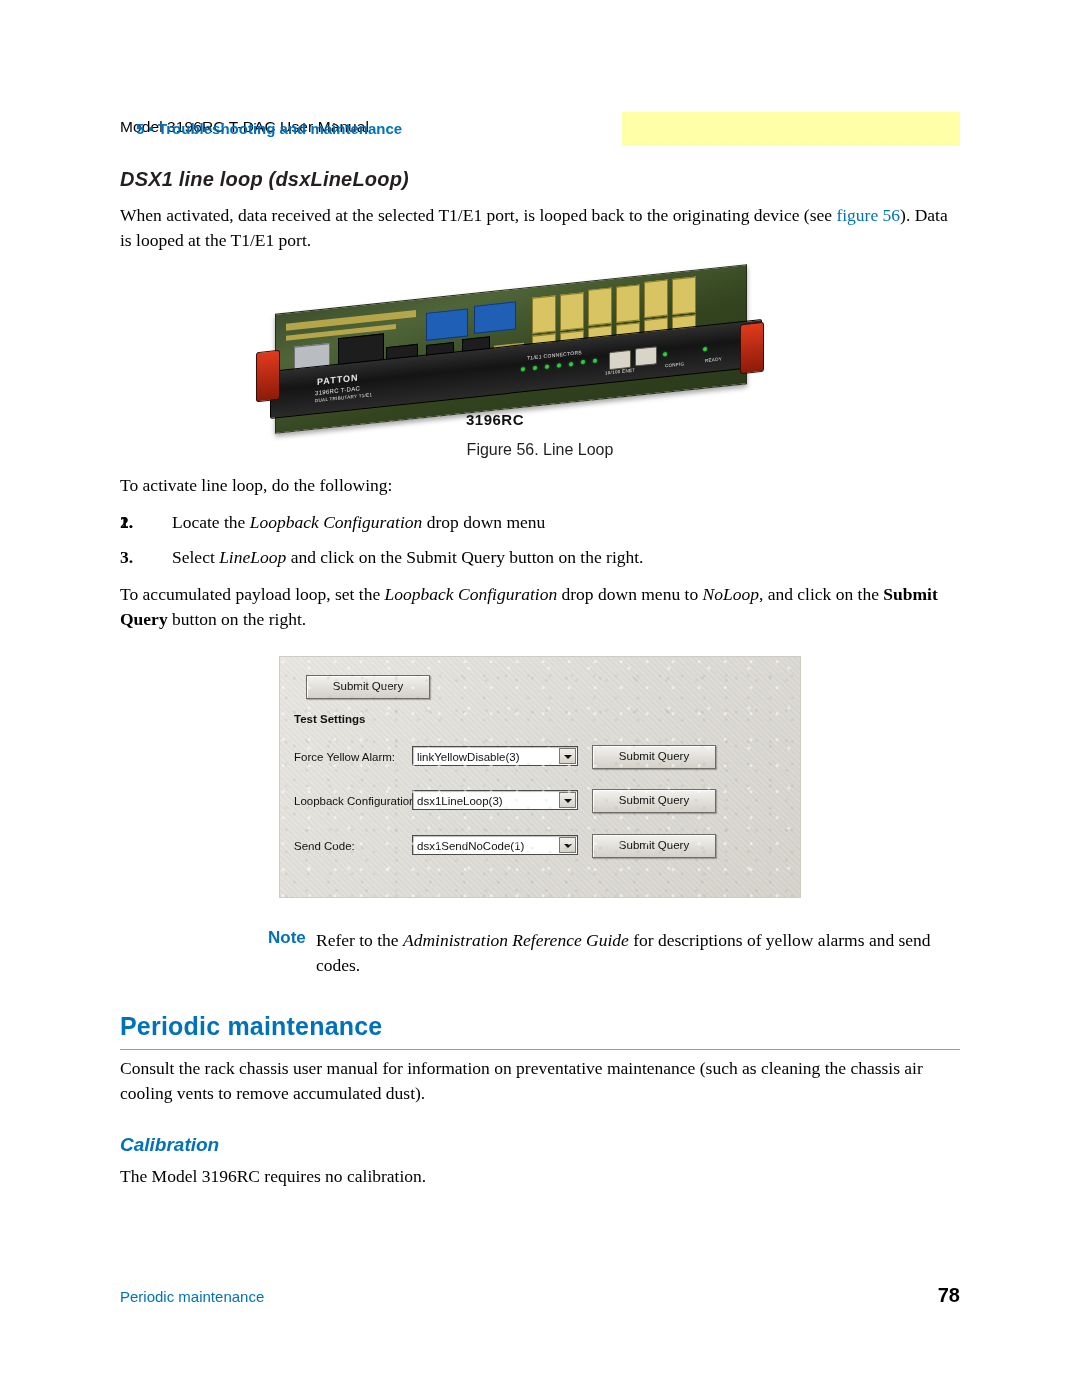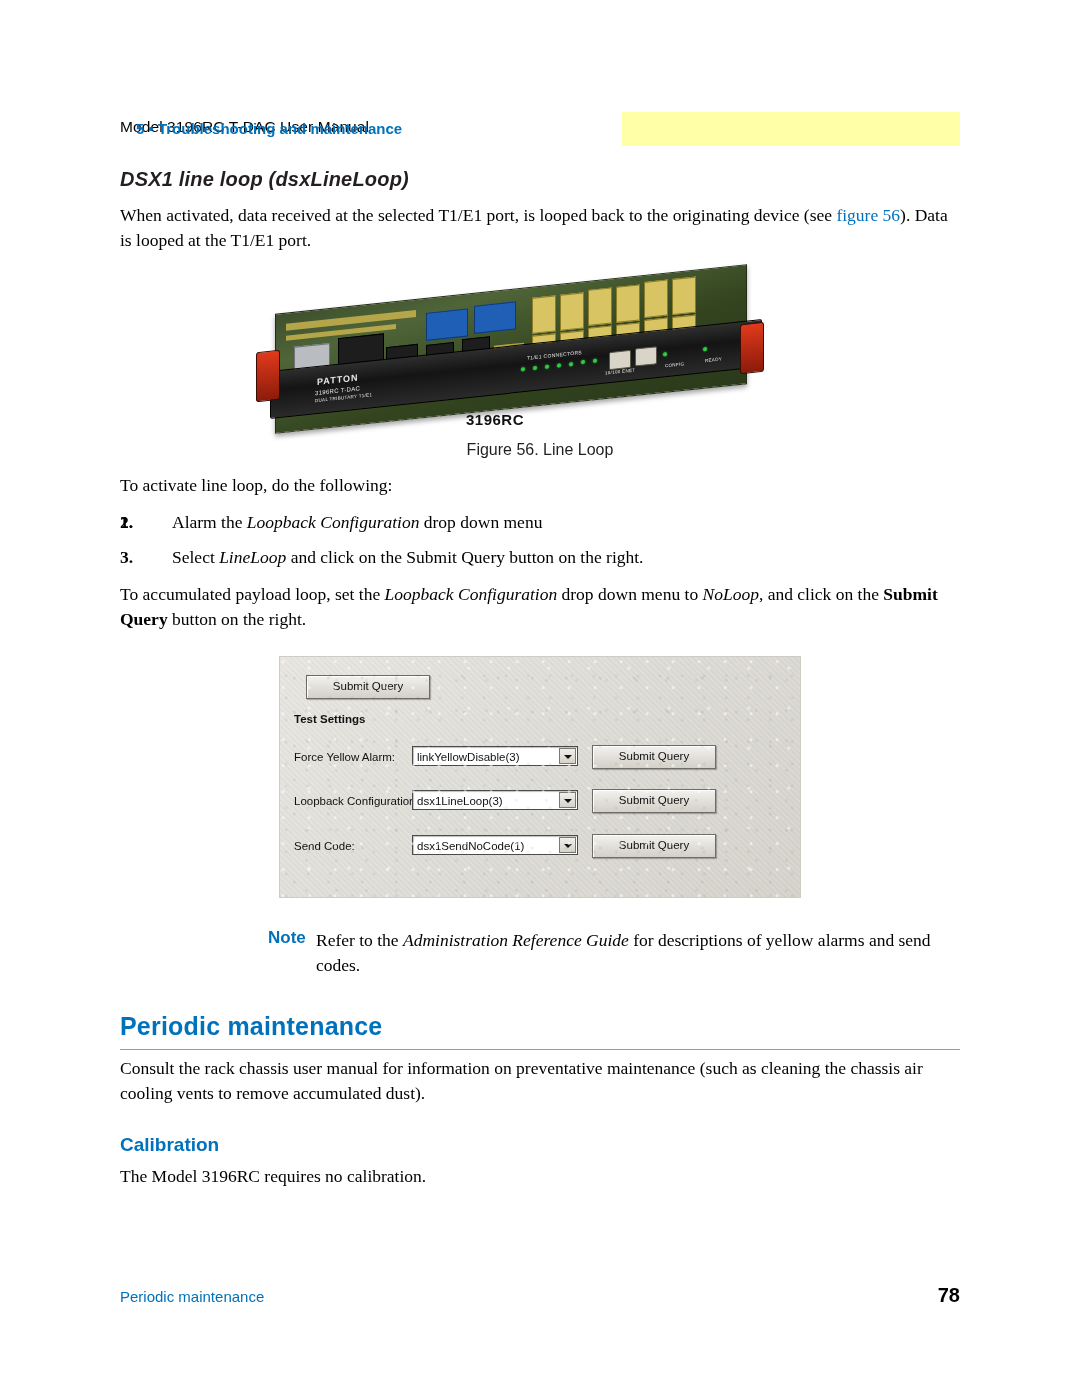--- a/index.html
+++ b/index.html
@@ -346,20 +346,21 @@
     font-size: 25px;
     font-weight: bold;
     color: #0072bc;
     margin: 34px 0 6px 0;
     padding-bottom: 8px;
     border-bottom: 1px solid #9b9b9b;
     letter-spacing: .2px;
   }
   h3.sub-sec {
     font-family: "Liberation Sans", sans-serif;
+    font-style: italic;
     font-size: 19px;
     font-weight: bold;
     color: #0072bc;
     margin: 28px 0 8px 0;
   }
 
   
   .footer {
     position: absolute;
     left: 120px;
@@ -467,21 +468,21 @@
       <div class="fig-caption">Figure 56. Line Loop</div>
     </div>
 
     <p class="body-text" style="margin-top:14px;">To activate line loop, do the following:</p>
 
     <ol class="steps">
       <li>
         <span class="num">1.</span>
       </li>
       <li>
-        <span class="num">2.</span><span>Alarm the </span><span class="ital">Loopback Configuration</span><span> drop down menu</span>
+        <span class="num">2.</span><span>Locate the </span><span class="ital">Loopback Configuration</span><span> drop down menu</span>
       </li>
       <li>
         <span class="num">3.</span><span>Select </span><span class="ital">LineLoop</span><span> and click on the Submit Query button on the right.</span>
       </li>
     </ol>
 
     <p class="body-text" style="margin-top:12px;">
       <span>To accumulated payload loop, set the </span><span class="ital">Loopback Configuration</span><span> drop down menu to </span><span class="ital">NoLoop</span><span>, and click on the </span><span class="bold">Submit Query</span><span> button on the right.</span>
     </p>
 

